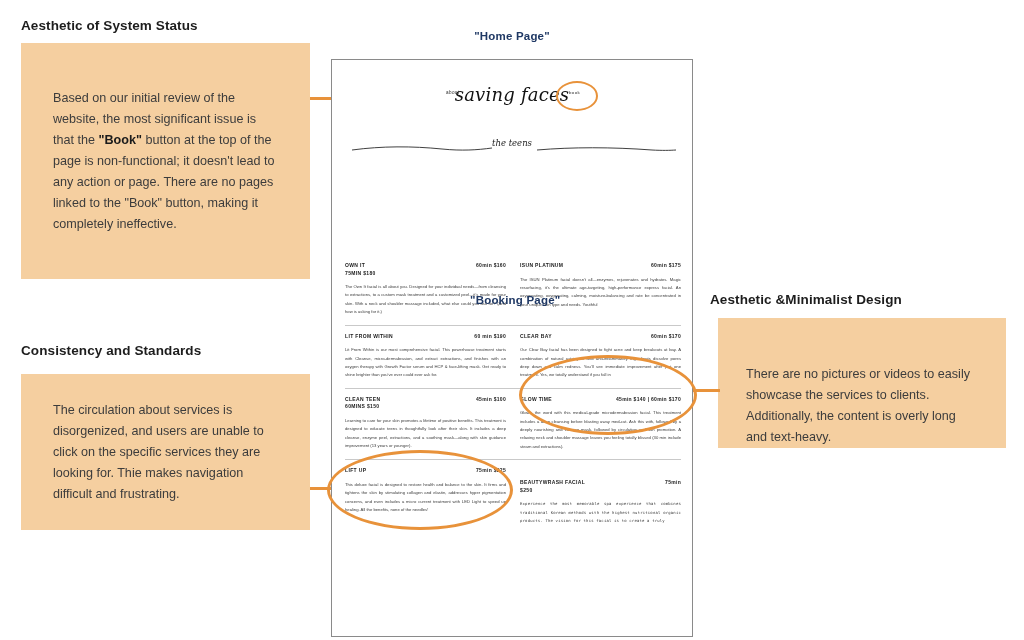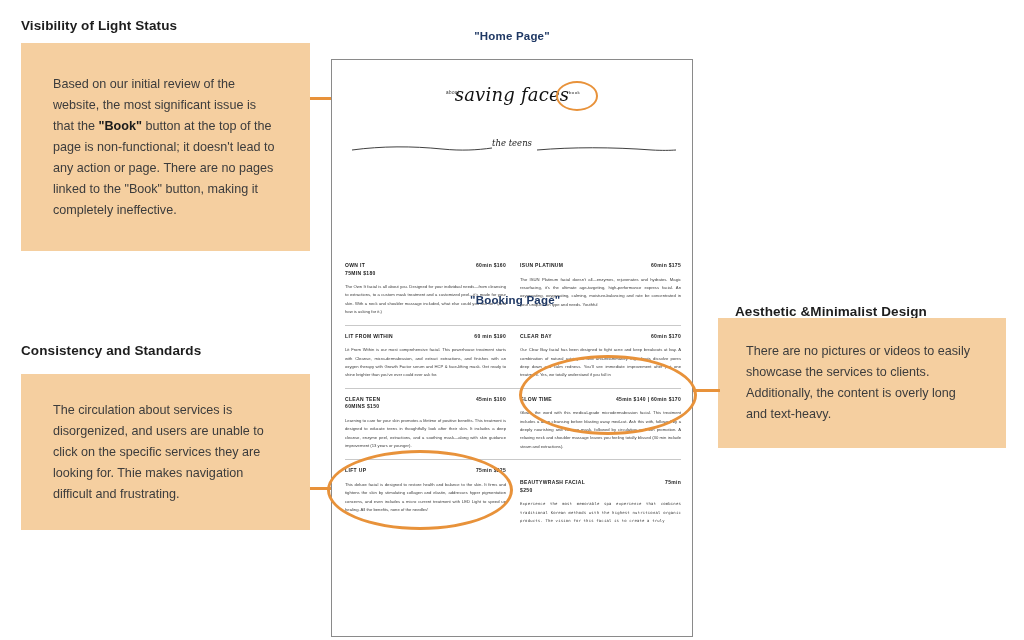--- a/index.html
+++ b/index.html
@@ -143,41 +143,41 @@
     border-radius:50%;
     background:transparent;
     pointer-events:none;
   }
 </style>
 </head>
 <body>
 
 <div class="stage">
 
-  <div class="ann-heading" style="left:21px;top:18px;">Visibility of Light Status</div>
-
-  <div class="ann-box" style="left:21px;top:43px;width:289px;height:208px;padding:0 30px 0 32px;">
+  <div class="ann-heading" style="left:21px;top:18px;">Aesthetic of System Status</div>
+
+  <div class="ann-box" style="left:21px;top:43px;width:289px;height:236px;padding:0 30px 0 32px;">
     <div class="ann-text">
       <span>Based on our initial review of the website, the most significant issue is that the </span><b>"Book"</b><span> button at the top of the page is non-functional; it doesn't lead to any action or page. There are no pages linked to the "Book" button, making it completely ineffective.</span>
     </div>
   </div>
 
   <div class="conn" style="left:310px;top:97px;width:272px;"></div>
 
   <div class="ann-heading" style="left:21px;top:343px;">Consistency and Standards</div>
 
   <div class="ann-box" style="left:21px;top:374px;width:289px;height:156px;padding:0 30px 0 32px;">
     <div class="ann-text">The circulation about services is disorgenized, and users are unable to click on the specific services they are looking for. Thie makes navigation difficult and frustrating.</div>
   </div>
 
   <div class="conn" style="left:310px;top:487px;width:48px;"></div>
 
-  <div class="ann-heading" style="left:735px;top:292px;margin-top:12px;">Aesthetic &amp;Minimalist Design</div>
-
-  <div class="ann-box" style="left:718px;top:318px;width:288px;height:130px;padding:0 30px 0 28px;">
+  <div class="ann-heading" style="left:710px;top:292px;">Aesthetic &amp;Minimalist Design</div>
+
+  <div class="ann-box" style="left:718px;top:318px;width:288px;height:130px;padding:0 30px 0 28px;align-items:flex-end;">
     <div class="ann-text">There are no pictures or videos to easily showcase the services to clients. Additionally, the content is overly long and text-heavy.</div>
   </div>
 
   <div class="conn" style="left:676px;top:389px;width:44px;"></div>
 
   <div class="page-label" style="left:0;top:30px;width:1024px;text-align:center;">"Home Page"</div>
 
   <div class="page-label" style="left:470px;top:294px;z-index:6;">"Booking Page"</div>
 
   <div class="mock">

